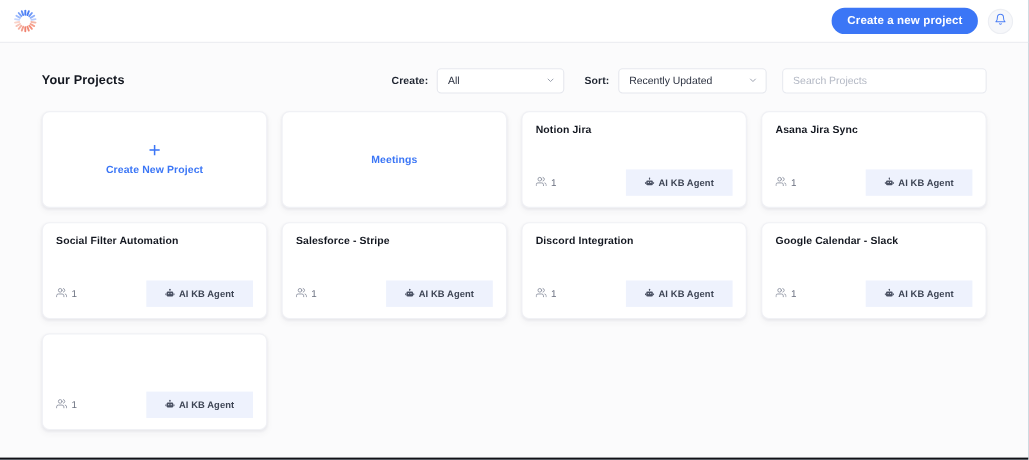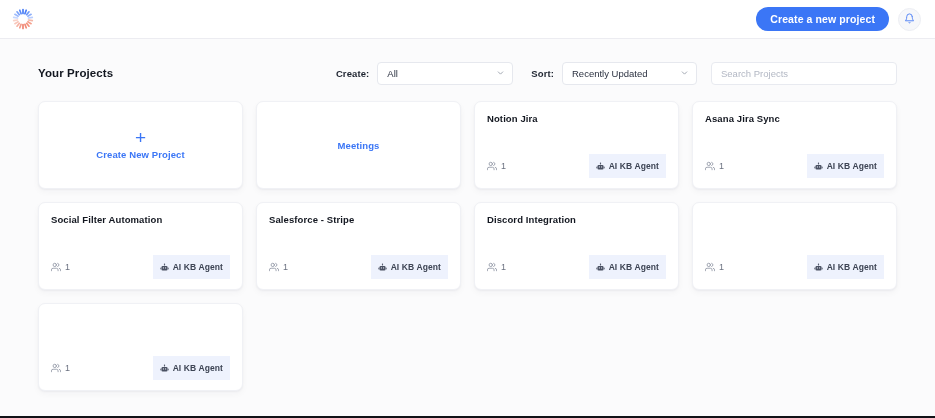--- a/index.html
+++ b/index.html
@@ -129,21 +129,21 @@
     height: 23px;
     background: #ffffff;
     border: 1px solid #e6e8ee;
     border-radius: 4px;
     display: flex;
     align-items: center;
     padding: 0 22px 0 9px;
     cursor: pointer;
   }
 
-  .select-box.filter { width: 136px; }
+  .select-box.filter { width: 116px; }
   .select-box.sort   { width: 135px; }
 
   .select-value {
     font-size: 9.5px;
     color: #2b3140;
     white-space: nowrap;
     overflow: hidden;
     text-overflow: ellipsis;
   }
 
@@ -254,21 +254,21 @@
     color: #6b7180;
     line-height: 1;
   }
 
   .agent-badge {
     display: flex;
     align-items: center;
     gap: 4px;
     background: #eef2fd;
     border-radius: 0;
-    padding: 3px 7px;
+    padding: 3px 17px;
   }
 
   .agent-label {
     font-size: 8.5px;
     font-weight: 600;
     color: #3d4454;
     letter-spacing: 0.1px;
     white-space: nowrap;
   }
 
@@ -528,20 +528,21 @@
                 <circle cx="9" cy="13" r="1.5" fill="#eef2fd"></circle>
                 <circle cx="15" cy="13" r="1.5" fill="#eef2fd"></circle>
               </svg>
             </span>
             <span class="agent-label">AI KB Agent</span>
           </div>
         </div>
       </div>
 
       <div class="card">
+        <div class="card-title">Google Calendar - Slack</div>
         <div class="card-footer">
           <div class="members">
             <span>
               <svg width="10" height="10" viewBox="0 0 24 24" fill="none" stroke="#8f95a3" stroke-width="2" stroke-linecap="round" stroke-linejoin="round">
                 <path d="M17 21v-2a4 4 0 0 0-4-4H5a4 4 0 0 0-4 4v2"></path>
                 <circle cx="9" cy="7" r="4"></circle>
                 <path d="M23 21v-2a4 4 0 0 0-3-3.87"></path>
                 <path d="M16 3.13a4 4 0 0 1 0 7.75"></path>
               </svg>
             </span>

